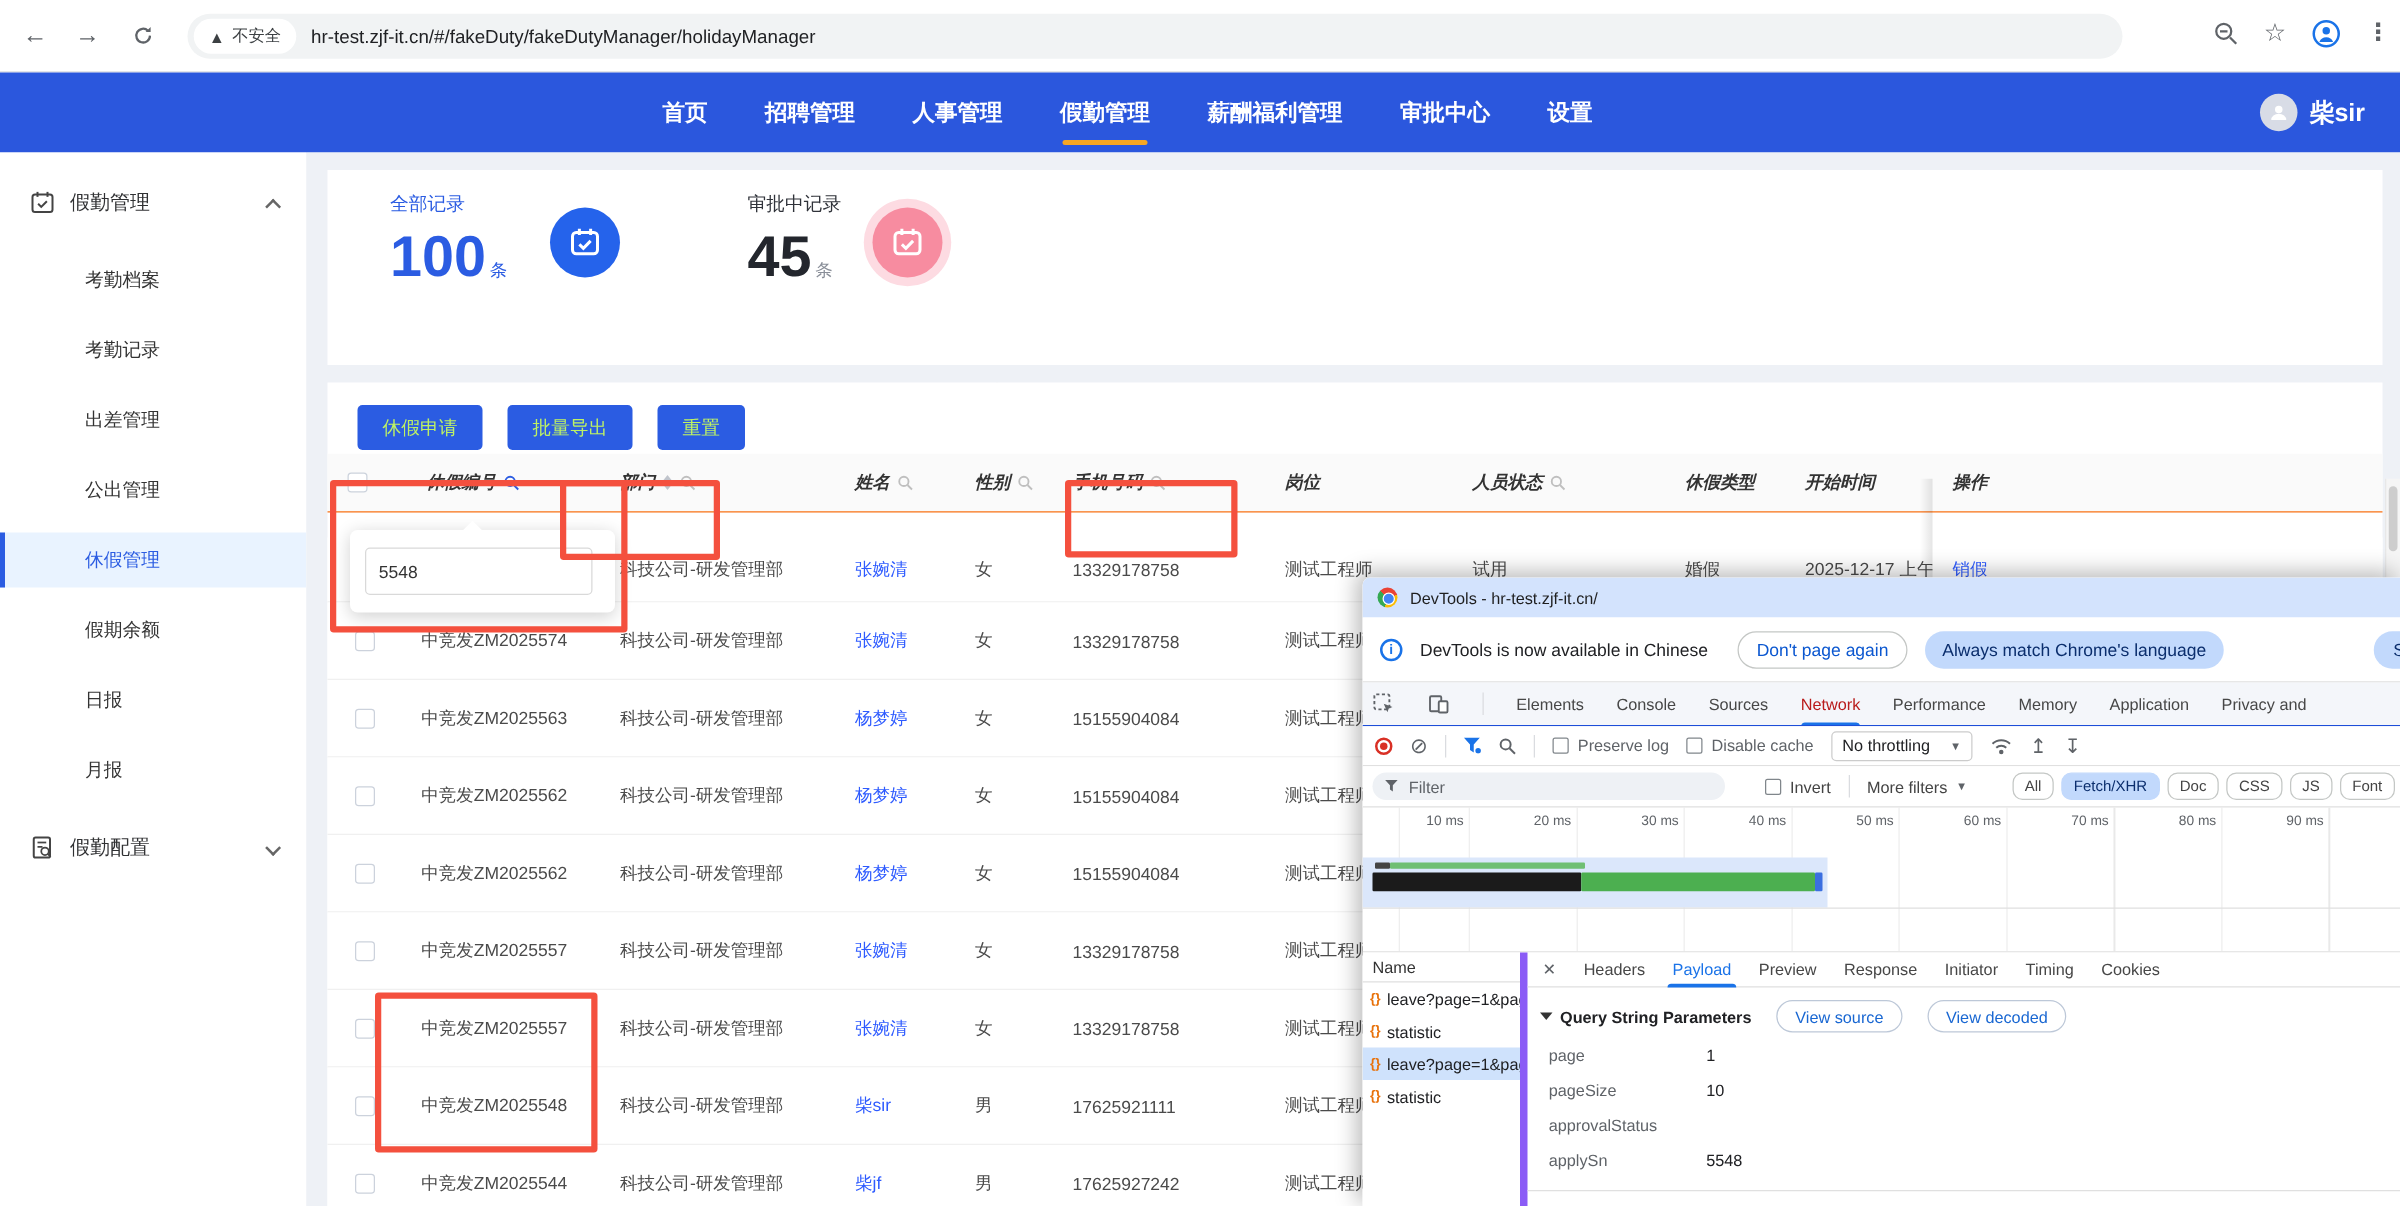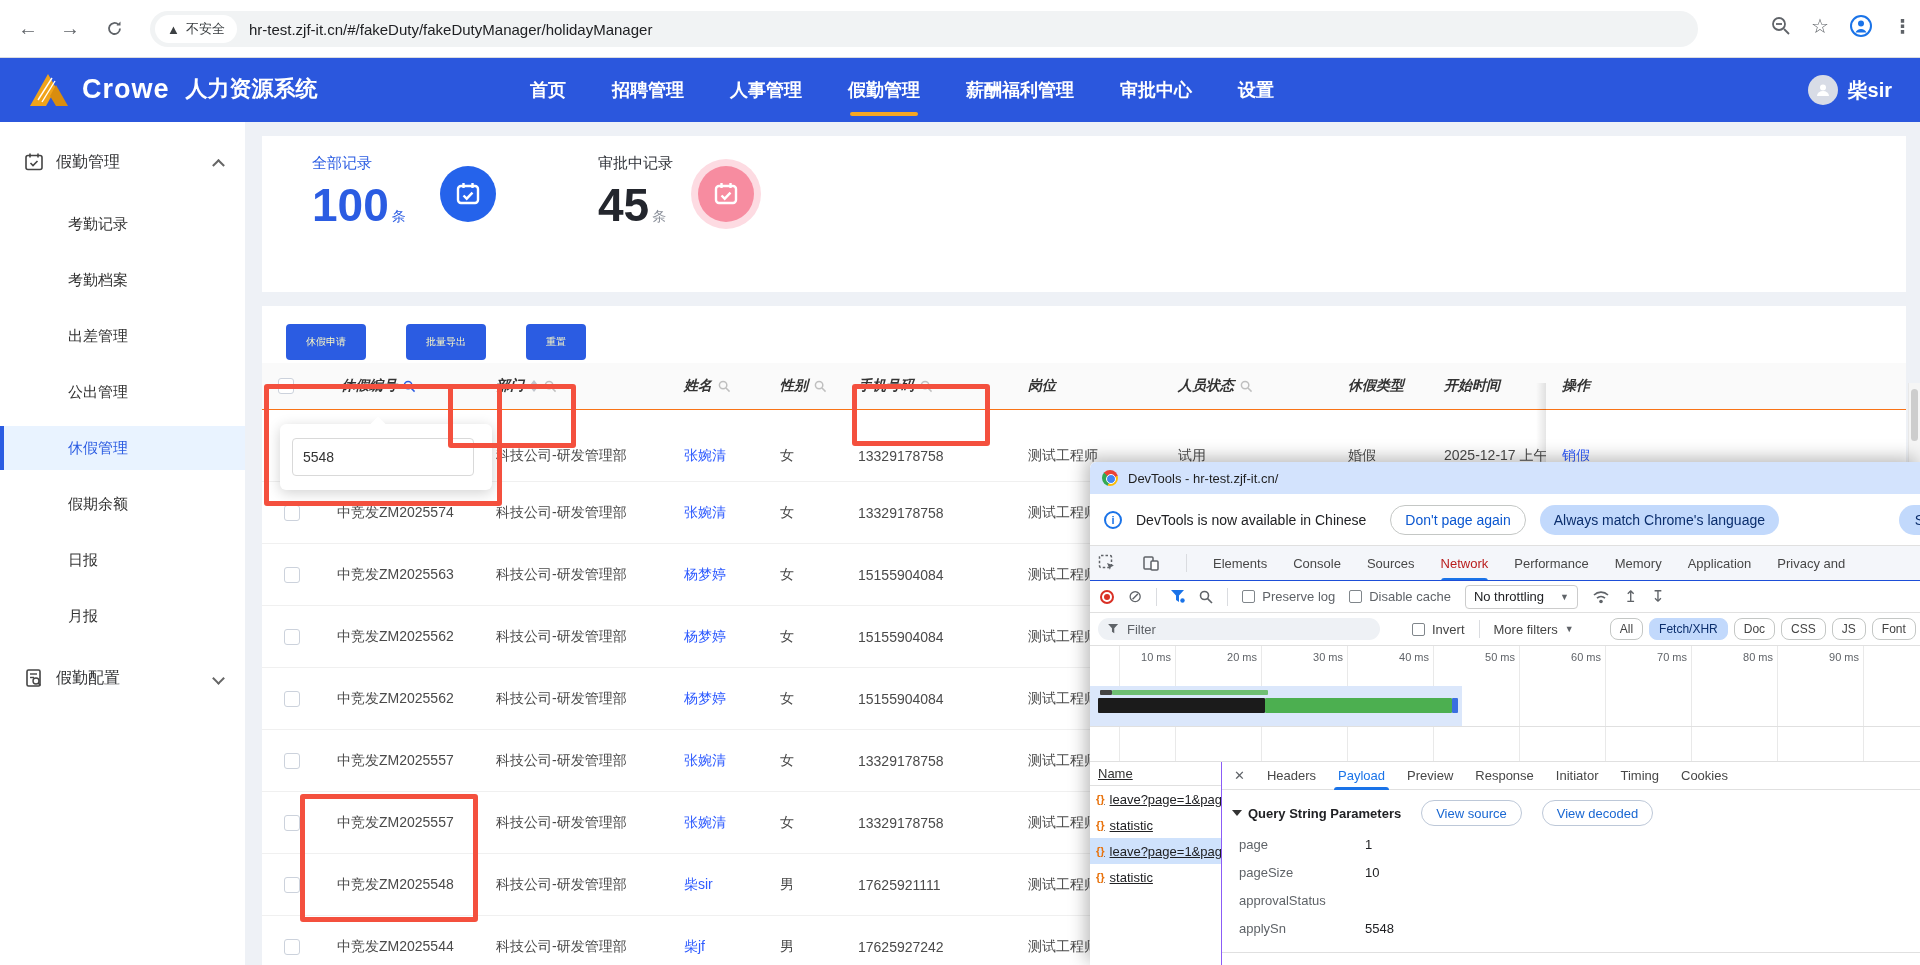--- a/index.html
+++ b/index.html
@@ -39,21 +39,21 @@
   
   .main-bg { position:absolute; left:245px; top:122px; width:1675px; height:843px; background:#eef1f6; }
   .stats-card { position:absolute; left:262px; top:136px; width:1644px; height:156px; background:#fff; }
   .stat-label { position:absolute; font-size:15px; }
   .stat-num { position:absolute; font-size:46px; font-weight:bold; }
   .stat-num .unit { font-size:14px; font-weight:normal; margin-left:3px; }
   .stat-icon { position:absolute; width:56px; height:56px; border-radius:50%; display:flex; align-items:center; justify-content:center; }
   .stat-div { position:absolute; left:535px; top:170px; width:1px; height:88px; background:#ececec; }
 
   .table-card { position:absolute; left:262px; top:306px; width:1644px; height:659px; background:#fff; }
-  .btn { position:absolute; top:324px; height:36px; background:#2b5ce2; color:#fef9c3; font-size:10px; border:none; border-radius:4px; padding:0 20px; cursor:pointer; }
+  .btn { position:absolute; top:324px; height:36px; background:#2b5ce2; color:#bef264; font-size:15px; border:none; border-radius:4px; padding:0 20px; cursor:pointer; }
 
   
   .grid-row { display:grid; grid-template-columns:63px 155px 188px 96px 78px 170px 150px 170px 96px 118px 360px; }
   .thead { position:absolute; left:262px; top:363px; width:1644px; height:47px; background:#fafafa; border-bottom:1px solid #f97316;font-style:italic; }
   .th { display:flex; align-items:center; padding-left:16px; font-size:14px; font-weight:600; color:#333; gap:6px; }
   .th .sorters { display:flex; flex-direction:column; gap:2px; }
   .tri { width:0; height:0; border-left:4px solid transparent; border-right:4px solid transparent; }
   .tri.up { border-bottom:5px solid #c0c4cc; }
   .tri.dn { border-top:5px solid #c0c4cc; }
   .tbody { position:absolute; left:262px; top:430px; width:1644px; }
@@ -99,21 +99,21 @@
   .filter-pill { width:282px; height:22px; background:#eef1f5; border-radius:12px; display:flex; align-items:center; gap:8px; padding-left:10px; color:#5f6368; }
   .chip { border:1px solid #c4c7c5; border-radius:8px; padding:3px 9px; font-size:12px; color:#444; white-space:nowrap; cursor:pointer; }
   .chip.sel { background:#c2d9fc; border-color:#c2d9fc; color:#0b2e6d; }
   .dt-timeline { position:absolute; left:0; top:184px; width:100%; height:116px; border-bottom:1px solid #e0e0e0; background-image:repeating-linear-gradient(to right,#e9e9e9 0 1px,transparent 1px 86px); background-position-x:85px; font-size:11px; color:#5f6368; }
   .tick-row { display:flex; height:22px; }
   .tick { width:86px; text-align:right; padding-right:5px; line-height:22px; flex:0 0 86px; }
   .tl-selband { position:absolute; left:0; top:40px; width:372px; height:40px; background:#dbe7fb; }
   .tl-bar { position:absolute; border-radius:1px; }
   .tl-hr { position:absolute; left:0; top:80px; width:100%; height:1px; background:#e0e0e0; }
   .dt-bottom { position:absolute; left:0; top:300px; width:100%; height:203px; background:#fff; }
-  .dt-names { position:absolute; left:0; top:0; width:132px; height:100%; border-right:1px solid #8b5cf6;text-decoration:underline; }
+  .dt-names { position:absolute; left:0; top:0; width:132px; height:100%; border-right:6px solid #8b5cf6; }
   .names-hd { height:24px; border-bottom:1px solid #e0e0e0; display:flex; align-items:center; padding-left:8px; color:#333; }
   .req { height:26px; display:flex; align-items:center; gap:5px; padding-left:6px; white-space:nowrap; overflow:hidden; cursor:pointer; }
   .req.sel { background:#cfe2fc; }
   .req .jicon { color:#e8710a; font-weight:bold; font-size:11px; flex:0 0 auto; }
   .dt-detail { position:absolute; left:132px; top:0; right:0; height:100%; }
   .detail-tabs { height:28px; border-bottom:1px solid #e0e0e0; display:flex; align-items:center; gap:22px; padding-left:12px; color:#474747; }
   .detail-tab { position:relative; height:28px; display:flex; align-items:center; cursor:pointer; }
   .detail-tab.sel { color:#1a73e8; }
   .detail-tab.sel::after { content:""; position:absolute; left:-4px; right:-4px; bottom:0; height:3px; background:#1a73e8; border-radius:3px 3px 0 0; }
   .qsp-row { display:flex; align-items:center; gap:20px; margin:10px 0 4px 10px; }
@@ -162,30 +162,20 @@
             <circle cx="12" cy="12" r="10" fill="none" stroke="#1a73e8" stroke-width="2"></circle>
             <circle cx="12" cy="9.5" r="3" fill="#1a73e8"></circle>
             <path d="M6.5 18.5a6 6 0 0 1 11 0" fill="#1a73e8"></path>
           </svg>
       </span>
       <span class="ico" style="font-size:19px;font-weight:bold;">⋮</span>
     </div>
   </div>
 
   <div class="topnav">
-    <div class="brand">
-      <svg width="44" height="34" viewBox="0 0 44 34">
-        <polygon points="2,34 20,2 28,16 18,34" fill="#f0a31a"></polygon>
-        <polygon points="22,24 28,13 40,34 28,34" fill="#d98d0f"></polygon>
-        <line x1="10" y1="28" x2="24" y2="6" stroke="#fff" stroke-width="1.4"></line>
-        <line x1="14" y1="30" x2="27" y2="9" stroke="#fff" stroke-width="1.4"></line>
-      </svg>
-      <span class="crowe">Crowe</span>
-      <span class="product">人力资源系统</span>
-    </div>
     <div class="nav-items">
         <div class="nav-item">首页</div>
         <div class="nav-item">招聘管理</div>
         <div class="nav-item">人事管理</div>
         <div class="nav-item active">假勤管理</div>
         <div class="nav-item">薪酬福利管理</div>
         <div class="nav-item">审批中心</div>
         <div class="nav-item">设置</div>
       </div>
     <div class="nav-user">
@@ -204,22 +194,22 @@
       <svg width="20" height="20" viewBox="0 0 20 20">
         <rect x="2" y="3.5" width="16" height="14" rx="2" fill="none" stroke="#444" stroke-width="1.6"></rect>
         <line x1="6" y1="1.5" x2="6" y2="5.5" stroke="#444" stroke-width="1.6"></line>
         <line x1="14" y1="1.5" x2="14" y2="5.5" stroke="#444" stroke-width="1.6"></line>
         <path d="M6.5 11l2.5 2.5 4.5-4.5" fill="none" stroke="#444" stroke-width="1.6"></path>
       </svg>
       <span>假勤管理</span>
       <span class="chev up"></span>
     </div>
     <div id="side-items">
+        <div class="side-item">考勤档案</div>
         <div class="side-item">考勤记录</div>
-        <div class="side-item">考勤档案</div>
         <div class="side-item">出差管理</div>
         <div class="side-item">公出管理</div>
         <div class="side-item active">休假管理</div>
         <div class="side-item">假期余额</div>
         <div class="side-item">日报</div>
         <div class="side-item">月报</div>
       </div>
     <div class="side-group">
       <svg width="20" height="20" viewBox="0 0 20 20">
         <rect x="3" y="2" width="13" height="16" rx="1.5" fill="none" stroke="#444" stroke-width="1.6"></rect>

